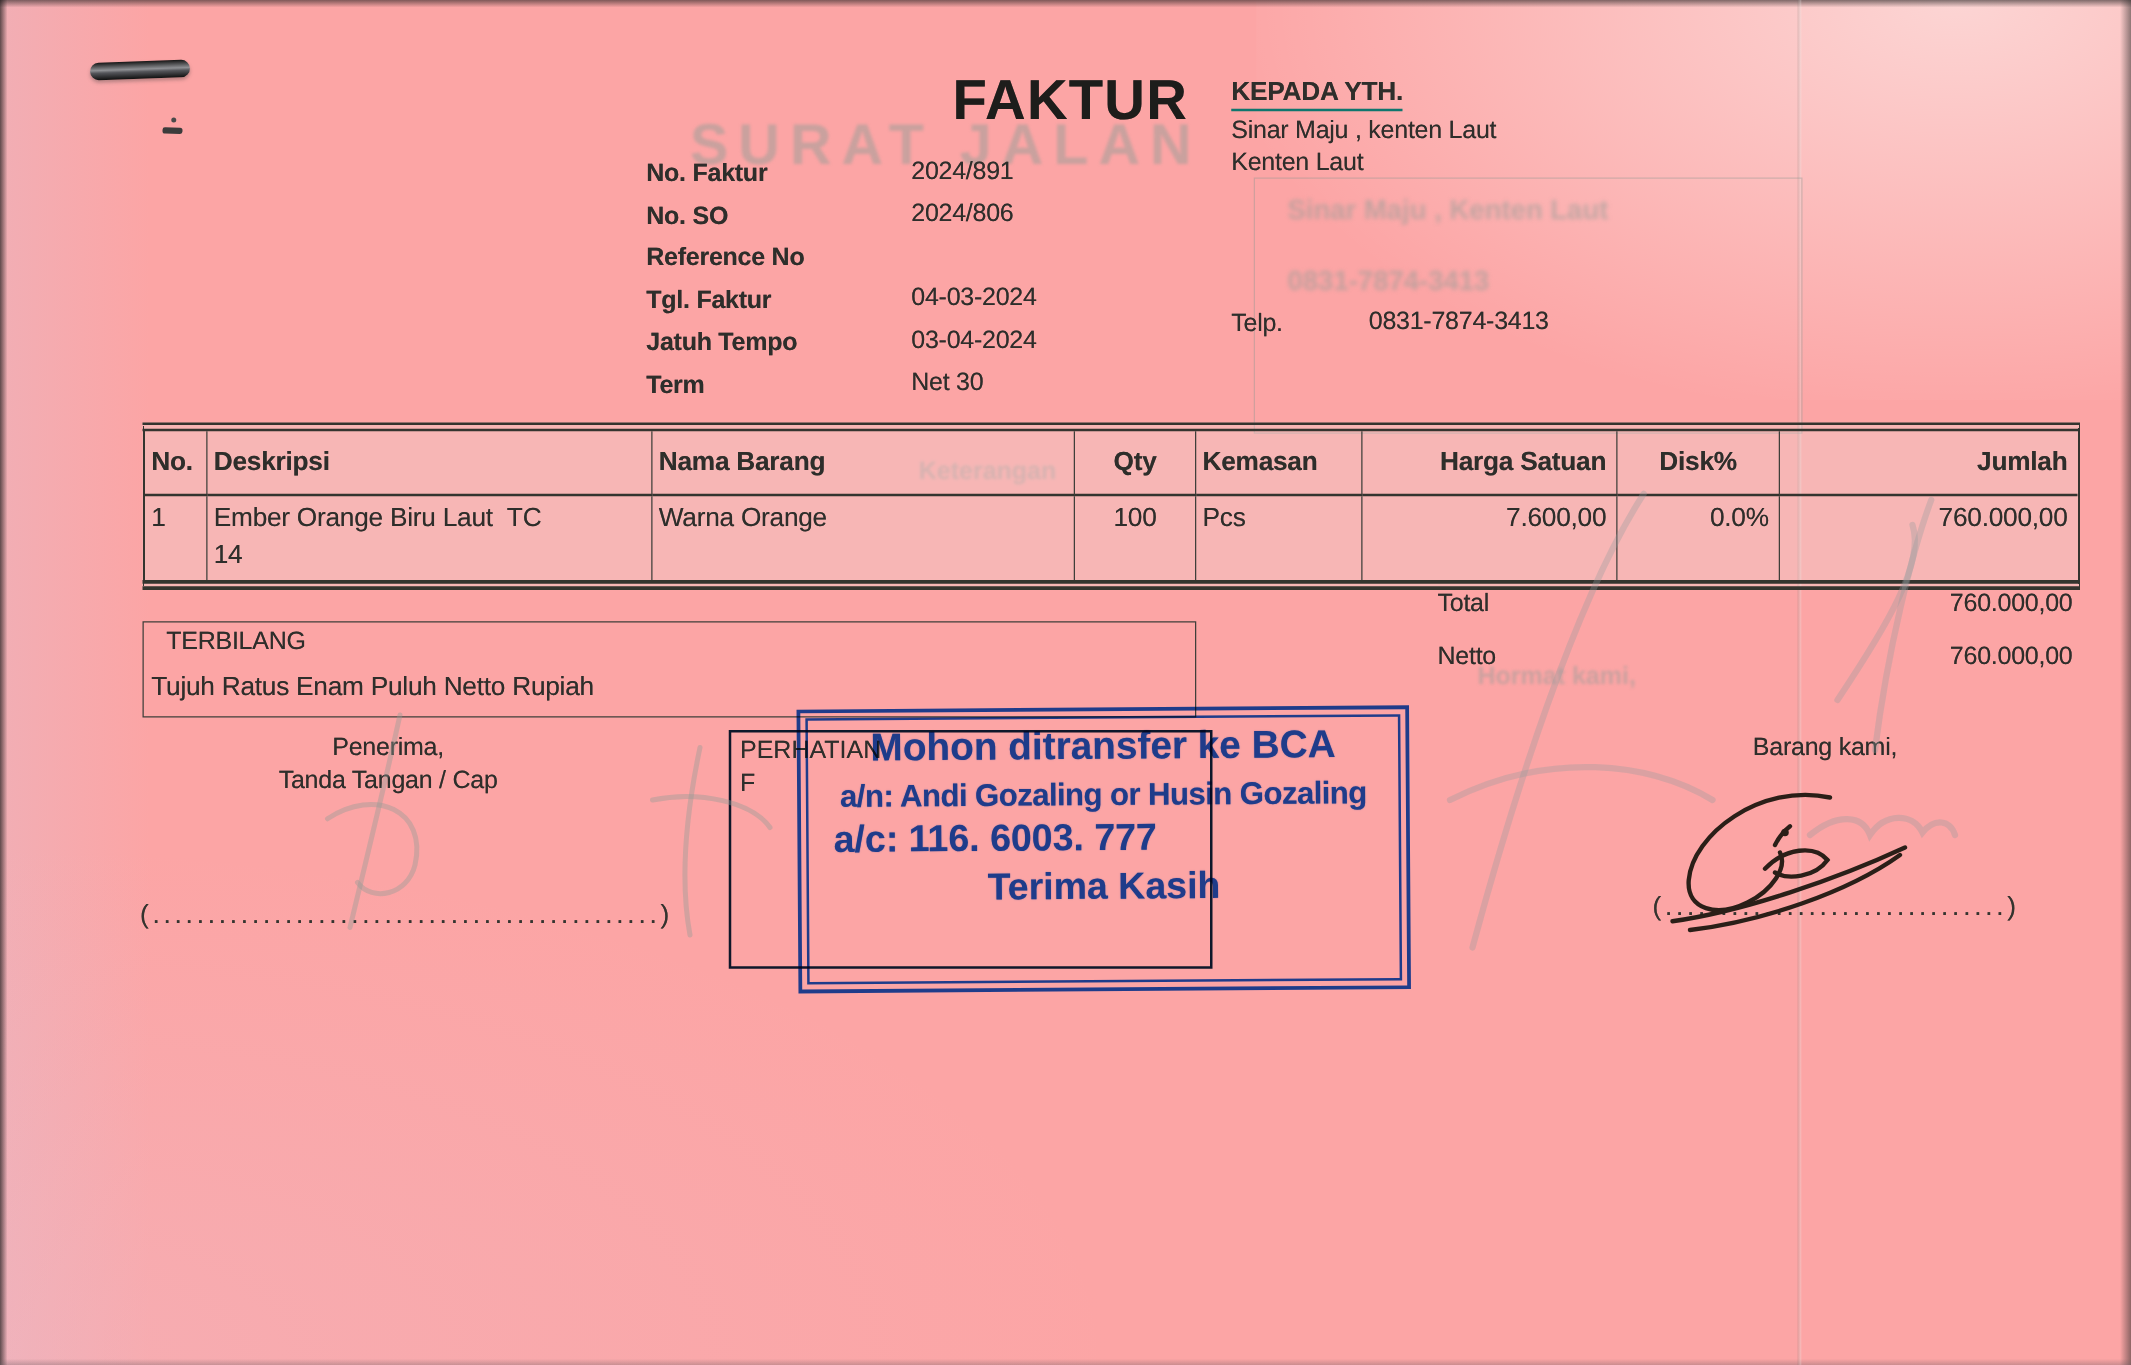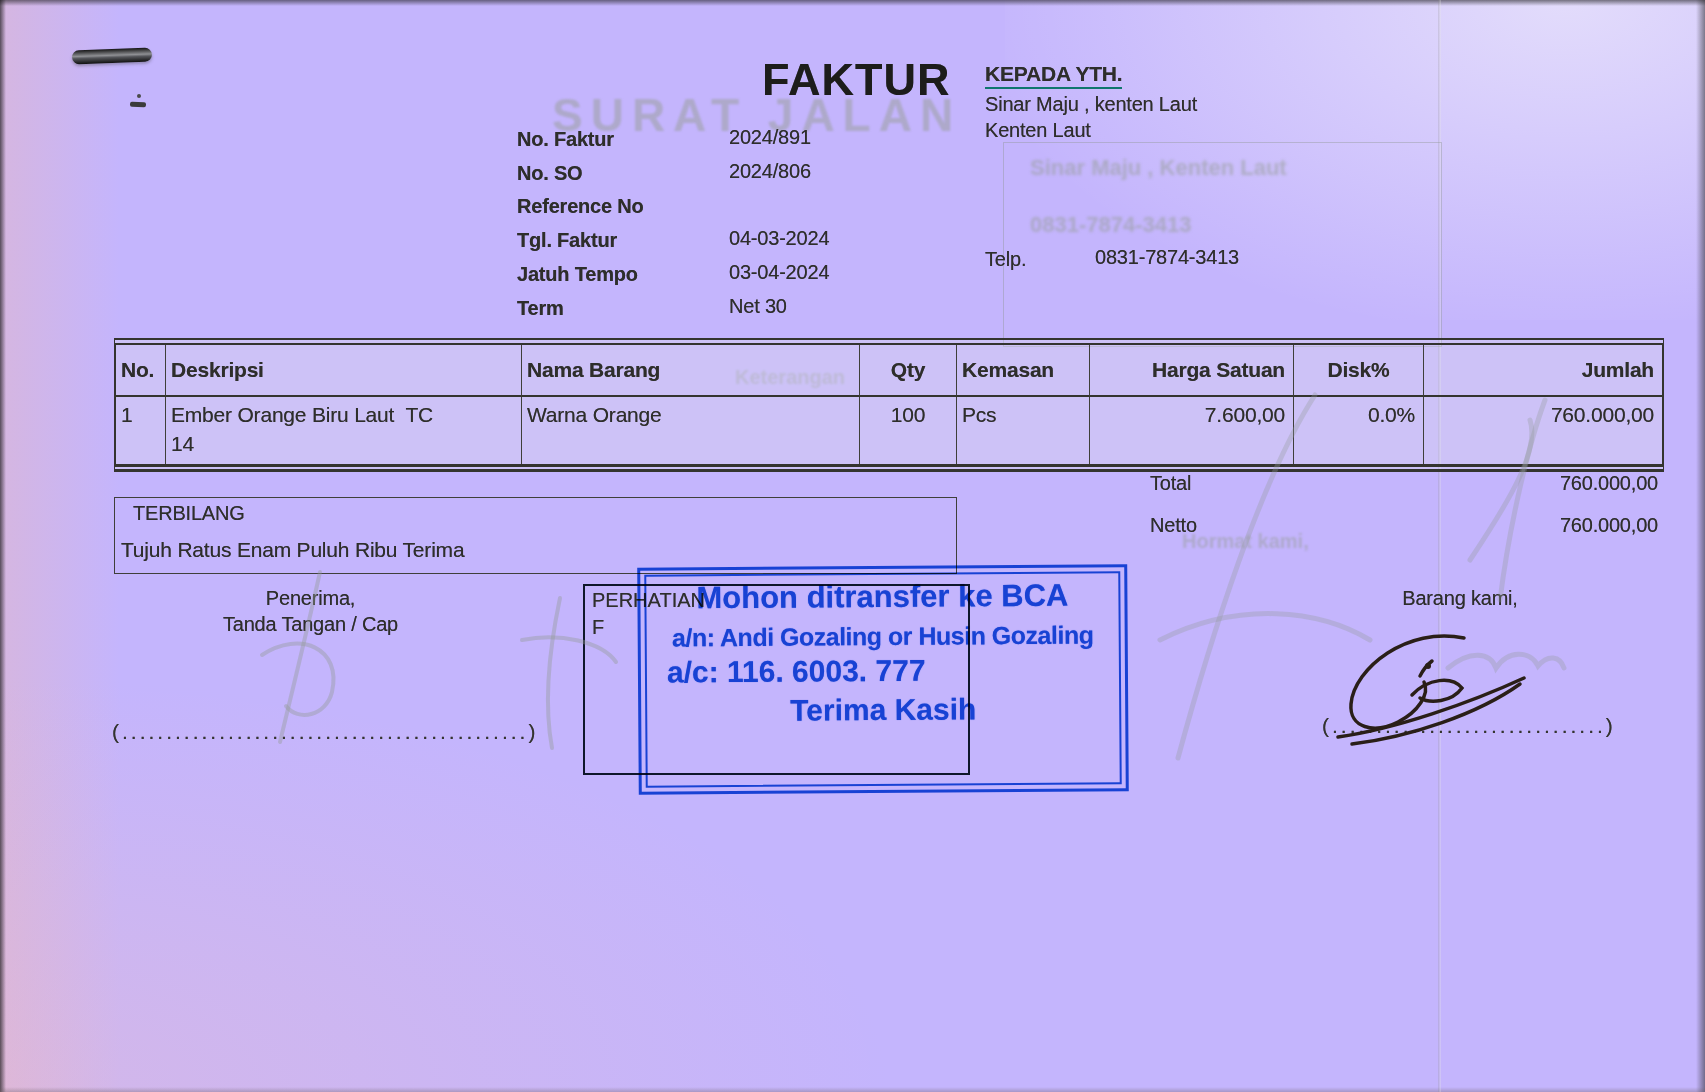--- a/index.html
+++ b/index.html
@@ -1,18 +1,18 @@
 <!DOCTYPE html>
 <html><head>
 <meta charset="utf-8">
 <style>
   html,body{margin:0;padding:0;background:#9a9a98;}
   .paper{
     position:relative;width:1705px;height:1092px;overflow:hidden;
-    background:#c4b5fd;
+    background:#fca5a5;
     font-family:"Liberation Sans","DejaVu Sans",sans-serif;
     color:#2e2e2b;
   }
   
   .tint{position:absolute;pointer-events:none;}
   .tint-left{left:0;top:0;width:120px;height:100%;
     background:linear-gradient(90deg,rgba(231,183,196,.50),rgba(231,183,196,0));}
   .tint-bottomleft{left:0;bottom:0;width:900px;height:420px;
     background:radial-gradient(ellipse at 0% 100%,rgba(236,186,200,.38),rgba(236,186,200,0) 70%);}
   .tint-topright{right:0;top:0;width:700px;height:320px;
@@ -174,21 +174,21 @@
     <div class="cell td ar">760.000,00</div>
   </div>
 
   <div class="print total-label">Total</div>
   <div class="print total-value">760.000,00</div>
   <div class="print netto-label">Netto</div>
   <div class="print netto-value">760.000,00</div>
 
   <div class="terbilang">
     <div class="print lbl" style="position:absolute">TERBILANG</div>
-    <div class="print txt" style="position:absolute">Tujuh Ratus Enam Puluh Ribu Terima</div>
+    <div class="print txt" style="position:absolute">Tujuh Ratus Enam Puluh Netto Rupiah</div>
   </div>
 
   <div class="print penerima" style="white-space:pre-line">Penerima,
 Tanda Tangan / Cap</div>
   <div class="print dots-left">(..............................................)</div>
 
   <div class="perhatian">
     <div class="lbl">PERHATIAN</div>
     <div class="sub">F</div>
   </div>

